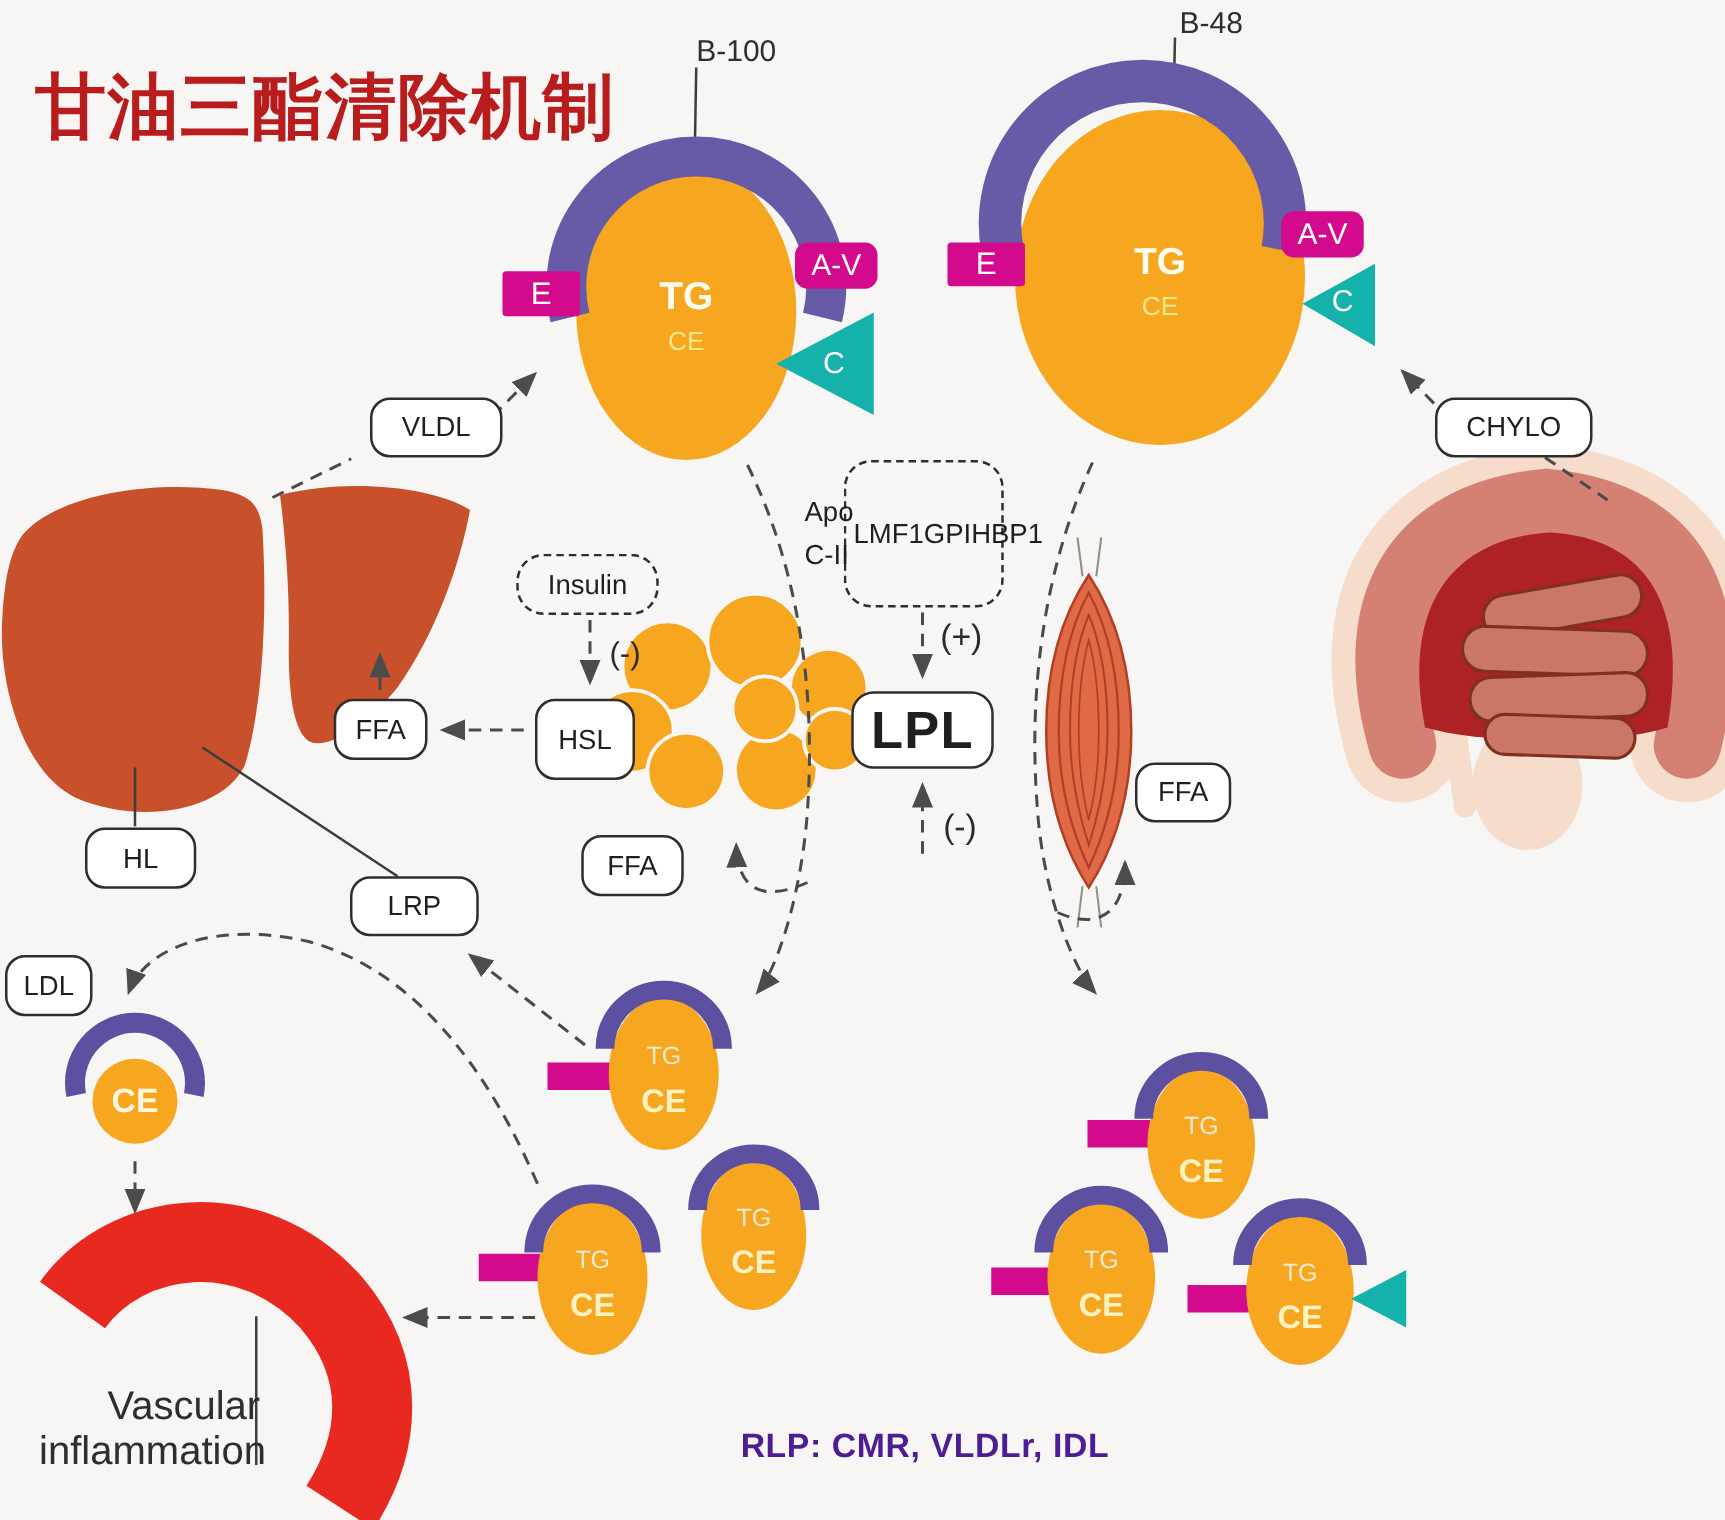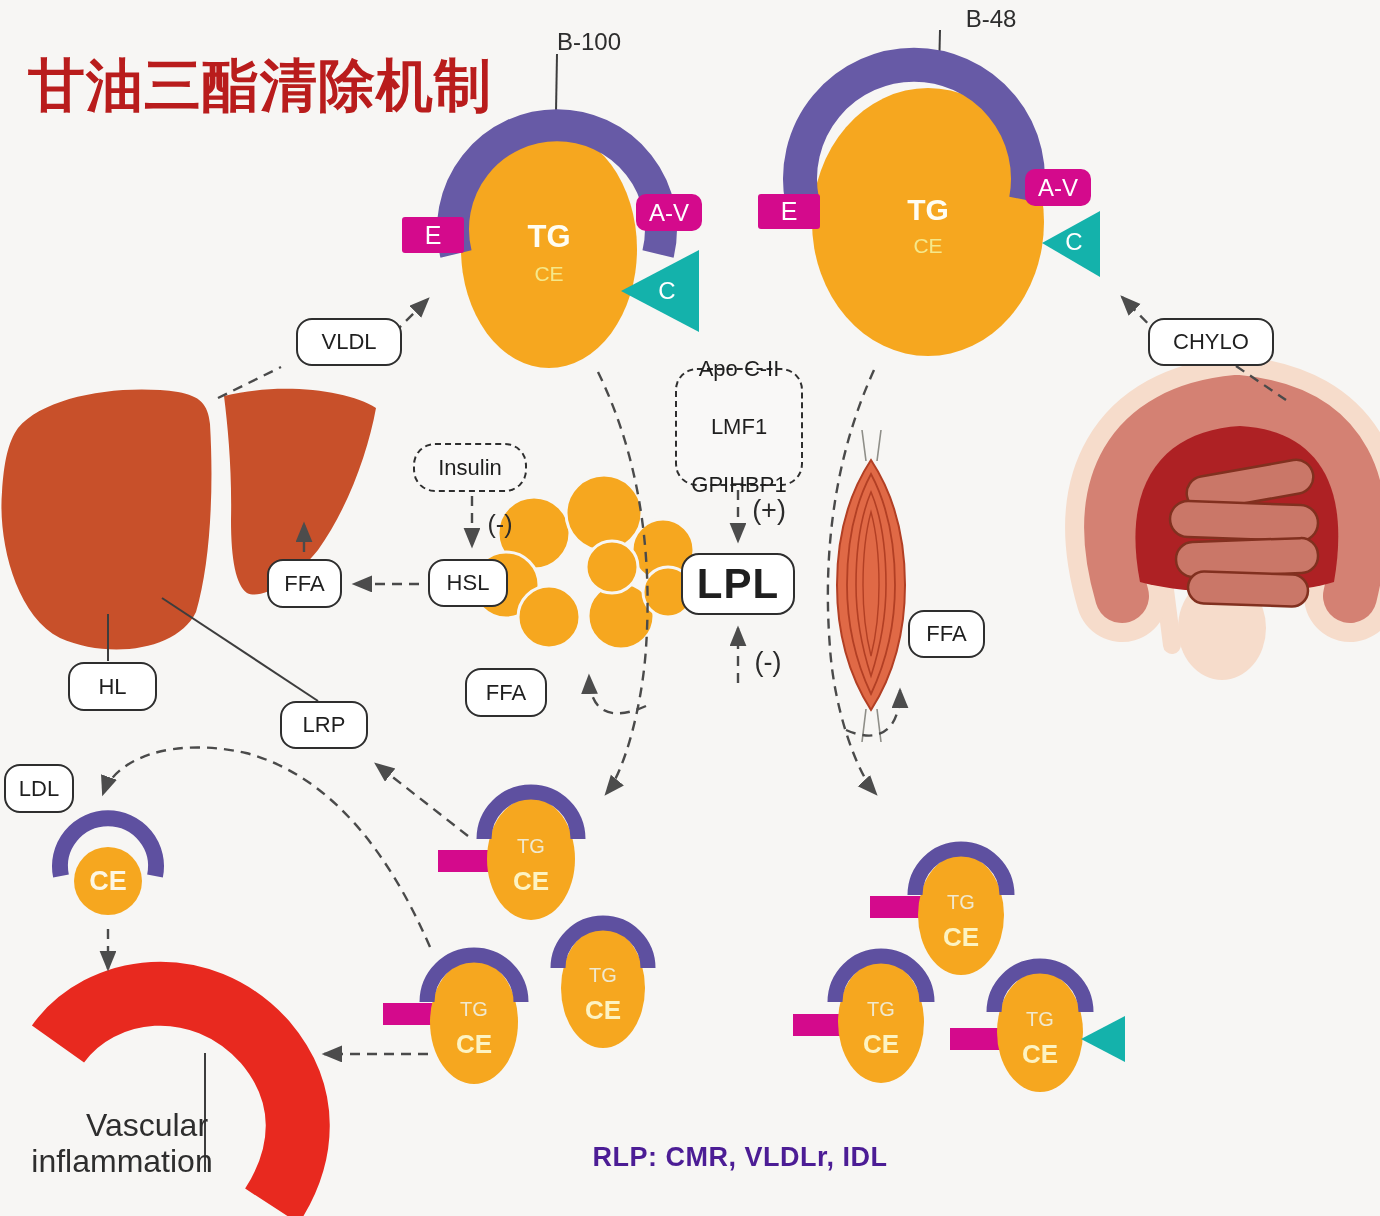--- a/index.html
+++ b/index.html
@@ -10,21 +10,21 @@
     color:#1f1f1f;
   }
   #diagram-svg{position:absolute;left:0;top:0;z-index:1;}
   .lbl{position:absolute;transform:translate(-50%,-50%);white-space:nowrap;z-index:3;}
   .node{
     position:absolute;z-index:3;background:#ffffff;border:2.4px solid #2e2e2e;
     border-radius:16px;display:flex;align-items:center;justify-content:center;
     font-size:22px;color:#1f1f1f;box-sizing:border-box;
   }
   .node.dashed{border-style:dashed;border-radius:22px;background:#f9f8f7;}
-  .node.multiline{flex-direction:column;line-height:34px;gap:24px;}
+  .node.multiline{flex-direction:row;line-height:34px;}
   .node.lpl{font-weight:bold;font-size:42px;border-radius:18px;letter-spacing:1px;}
   .badge{
     position:absolute;z-index:4;background:#d40a8c;color:#fff;
     display:flex;align-items:center;justify-content:center;
     font-size:25px;box-sizing:border-box;
   }
   .title{
     position:absolute;left:28px;top:48px;z-index:5;
     font-size:57px;font-weight:bold;color:#b91c1c;letter-spacing:1px;
   }
@@ -170,43 +170,43 @@
       <ellipse cx="1040" cy="1032" rx="43" ry="60" fill="#f6a71f"></ellipse>
       <path fill="none" stroke="#5e50a0" stroke-width="15" d="M 994,1012 A 46,46 0 1 1 1086,1012"></path>
       <polygon points="1081,1039 1125,1016 1125,1062" fill="#14b2ab"></polygon>
     </g>
   </g>
 </svg>
 
 <div class="title">甘油三酯清除机制</div>
 
 <div class="lbl apob" style="left:589px;top:42px;">B-100</div>
-<div class="lbl apob" style="left:969px;top:19px;margin-left:22px;">B-48</div>
+<div class="lbl apob" style="left:969px;top:19px;">B-48</div>
 
 <div class="lbl core-top" style="left:549px;top:237px;font-size:31px;">TG</div>
 <div class="lbl core-bot" style="left:549px;top:274px;font-size:21px;">CE</div>
 <div class="badge" style="left:402px;top:217px;width:62px;height:36px;border-radius:3px;">E</div>
 <div class="badge" style="left:636px;top:194px;width:66px;height:37px;border-radius:10px;font-size:24px;">A-V</div>
 <div class="lbl" style="left:667px;top:291px;color:#ffffff;font-size:24px;">C</div>
 
 <div class="lbl core-top" style="left:928px;top:210px;font-size:30px;">TG</div>
 <div class="lbl core-bot" style="left:928px;top:246px;font-size:21px;">CE</div>
 <div class="badge" style="left:758px;top:194px;width:62px;height:35px;border-radius:3px;">E</div>
 <div class="badge" style="left:1025px;top:169px;width:66px;height:37px;border-radius:10px;font-size:24px;">A-V</div>
 <div class="lbl" style="left:1074px;top:242px;color:#ffffff;font-size:24px;">C</div>
 
 <div class="node" style="left:296px;top:318px;width:106px;height:48px;">VLDL</div>
 <div class="node" style="left:1148px;top:318px;width:126px;height:48px;">CHYLO</div>
 <div class="node dashed" style="left:413px;top:443px;width:114px;height:49px;">Insulin</div>
-<div class="node" style="left:428px;top:559px;width:80px;height:48px;">HSL</div>
+<div class="node" style="left:428px;top:559px;width:80px;height:65px;">HSL</div>
 <div class="node" style="left:267px;top:559px;width:75px;height:49px;">FFA</div>
 <div class="node" style="left:465px;top:668px;width:82px;height:49px;">FFA</div>
 <div class="node" style="left:908px;top:610px;width:77px;height:48px;">FFA</div>
 <div class="node" style="left:68px;top:662px;width:89px;height:49px;">HL</div>
-<div class="node" style="left:280px;top:701px;width:88px;height:48px;">LRP</div>
+<div class="node" style="left:280px;top:701px;width:103px;height:48px;">LRP</div>
 <div class="node" style="left:4px;top:764px;width:70px;height:49px;">LDL</div>
 <div class="node lpl" style="left:681px;top:553px;width:114px;height:62px;">LPL</div>
 
 <div class="node dashed multiline" style="left:675px;top:368px;width:128px;height:118px;">
   <div>Apo C-II</div>
   <div>LMF1</div>
   <div>GPIHBP1</div>
 </div>
 
 <div class="lbl sign" style="left:769px;top:510px;">(+)</div>

